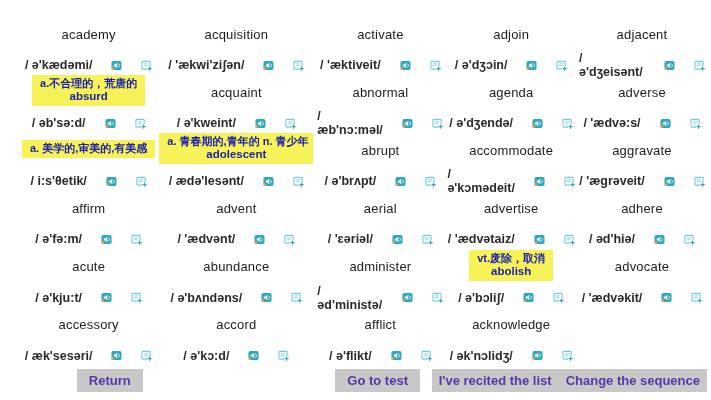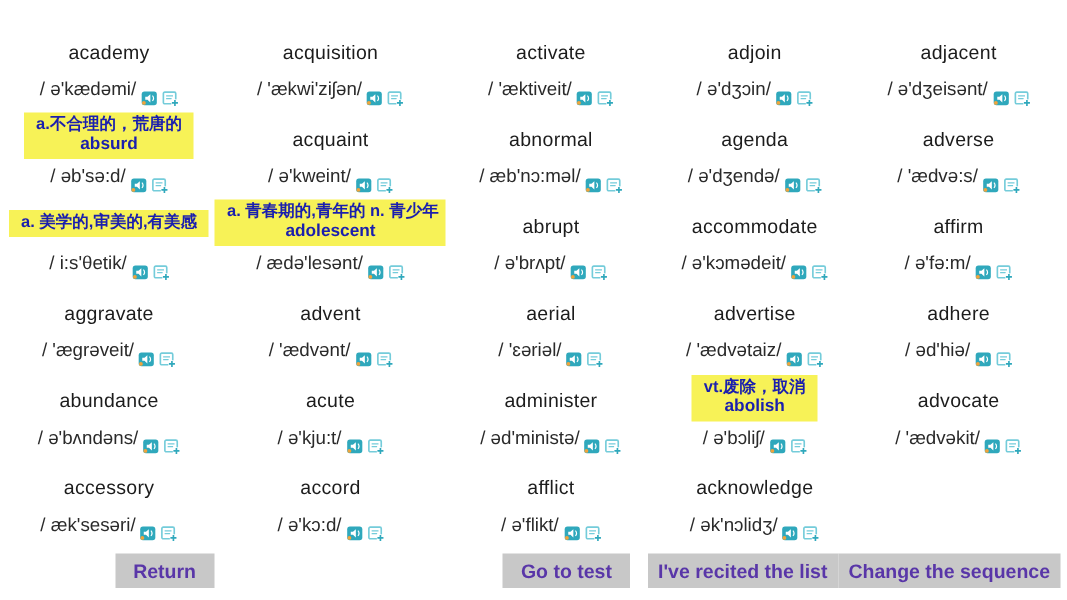--- a/index.html
+++ b/index.html
@@ -6,21 +6,21 @@
   body {
     width: 711px; height: 400px;
     background: #ffffff;
     font-family: "Liberation Sans", sans-serif;
     overflow: hidden;
   }
   .page { width: 711px; height: 400px; display: flex; flex-direction: column; }
   .grid {
     display: grid;
     grid-template-columns: repeat(5, 1fr);
-    padding: 20px 4px 0 4px;
+    padding: 20px 4px 0 20px;
     flex: 1;
   }
   .cell {
     height: 58px;
     display: flex;
     flex-direction: column;
     align-items: center;
     justify-content: space-between;
     padding: 0 2px;
   }
@@ -41,22 +41,23 @@
     text-align: center;
     padding: 2px 8px 3px 8px;
     margin-top: -3px;
     cursor: pointer;
     max-width: 138px;
   }
   .meaning-cn { font-size: 11px; line-height: 13px; white-space: nowrap; text-align: right; }
   .meaning-word { font-size: 11.5px; line-height: 13px; }
   .phonetic-line {
     height: 26px;
-    display: flex; justify-content: center;
-    gap: 3px;
+    display: flex; align-items: center; justify-content: center;
+    gap: 19px;
+    font-weight: bold;
   }
   .phonetic {
     font-size: 12.5px;
     color: #2a2a2a;
   }
   .icon { display: inline-flex; align-items: center; cursor: pointer; }
   .icon svg { display: block; }
   .buttons-row {
     display: grid;
     grid-template-columns: repeat(5, 1fr);
@@ -449,20 +450,46 @@
           <path d="M3 4.2 h5 M3 6.2 h4" stroke="#74ccda" stroke-width="0.9" fill="none"></path>
           <rect x="6.8" y="6.8" width="5.2" height="5.2" fill="#ffffff"></rect>
           <path d="M9.4 7.2 v4.4 M7.2 9.4 h4.4" stroke="#2fa8bc" stroke-width="1.2" fill="none"></path>
         </svg>
       </span>
     </div>
   </div>
 
   <div class="cell">
     <div class="word-line">
+      <span class="word">aggravate</span>
+
+    </div>
+    <div class="phonetic-line">
+      <span class="phonetic">/ 'ægrəveit/</span>
+      <span class="icon">
+        <svg width="11" height="11" viewBox="0 0 12 12">
+          <rect x="0.5" y="1" width="11" height="10" rx="2" fill="#2fa8bc"></rect>
+          <path d="M3.1 4.9 h1.6 l2.1 -1.9 v6 l-2.1 -1.9 h-1.6 z" fill="#ffffff"></path>
+          <path d="M8.3 4.1 a2.6 2.6 0 0 1 0 3.8" stroke="#ffffff" stroke-width="0.9" fill="none"></path>
+          <circle cx="2.1" cy="9.4" r="1.4" fill="#f0a43c"></circle>
+        </svg>
+      </span>
+      <span class="icon">
+        <svg width="11" height="11" viewBox="0 0 12 12">
+          <rect x="1" y="1.5" width="9" height="8.5" rx="1" fill="none" stroke="#74ccda" stroke-width="1.2"></rect>
+          <path d="M3 4.2 h5 M3 6.2 h4" stroke="#74ccda" stroke-width="0.9" fill="none"></path>
+          <rect x="6.8" y="6.8" width="5.2" height="5.2" fill="#ffffff"></rect>
+          <path d="M9.4 7.2 v4.4 M7.2 9.4 h4.4" stroke="#2fa8bc" stroke-width="1.2" fill="none"></path>
+        </svg>
+      </span>
+    </div>
+  </div>
+
+  <div class="cell">
+    <div class="word-line">
       <span class="word">affirm</span>
 
     </div>
     <div class="phonetic-line">
       <span class="phonetic">/ ə'fə:m/</span>
       <span class="icon">
         <svg width="11" height="11" viewBox="0 0 12 12">
           <rect x="0.5" y="1" width="11" height="10" rx="2" fill="#2fa8bc"></rect>
           <path d="M3.1 4.9 h1.6 l2.1 -1.9 v6 l-2.1 -1.9 h-1.6 z" fill="#ffffff"></path>
           <path d="M8.3 4.1 a2.6 2.6 0 0 1 0 3.8" stroke="#ffffff" stroke-width="0.9" fill="none"></path>
@@ -475,46 +502,20 @@
           <path d="M3 4.2 h5 M3 6.2 h4" stroke="#74ccda" stroke-width="0.9" fill="none"></path>
           <rect x="6.8" y="6.8" width="5.2" height="5.2" fill="#ffffff"></rect>
           <path d="M9.4 7.2 v4.4 M7.2 9.4 h4.4" stroke="#2fa8bc" stroke-width="1.2" fill="none"></path>
         </svg>
       </span>
     </div>
   </div>
 
   <div class="cell">
     <div class="word-line">
-      <span class="word">aggravate</span>
-
-    </div>
-    <div class="phonetic-line">
-      <span class="phonetic">/ 'ægrəveit/</span>
-      <span class="icon">
-        <svg width="11" height="11" viewBox="0 0 12 12">
-          <rect x="0.5" y="1" width="11" height="10" rx="2" fill="#2fa8bc"></rect>
-          <path d="M3.1 4.9 h1.6 l2.1 -1.9 v6 l-2.1 -1.9 h-1.6 z" fill="#ffffff"></path>
-          <path d="M8.3 4.1 a2.6 2.6 0 0 1 0 3.8" stroke="#ffffff" stroke-width="0.9" fill="none"></path>
-          <circle cx="2.1" cy="9.4" r="1.4" fill="#f0a43c"></circle>
-        </svg>
-      </span>
-      <span class="icon">
-        <svg width="11" height="11" viewBox="0 0 12 12">
-          <rect x="1" y="1.5" width="9" height="8.5" rx="1" fill="none" stroke="#74ccda" stroke-width="1.2"></rect>
-          <path d="M3 4.2 h5 M3 6.2 h4" stroke="#74ccda" stroke-width="0.9" fill="none"></path>
-          <rect x="6.8" y="6.8" width="5.2" height="5.2" fill="#ffffff"></rect>
-          <path d="M9.4 7.2 v4.4 M7.2 9.4 h4.4" stroke="#2fa8bc" stroke-width="1.2" fill="none"></path>
-        </svg>
-      </span>
-    </div>
-  </div>
-
-  <div class="cell">
-    <div class="word-line">
       <span class="word">advent</span>
 
     </div>
     <div class="phonetic-line">
       <span class="phonetic">/ 'ædvənt/</span>
       <span class="icon">
         <svg width="11" height="11" viewBox="0 0 12 12">
           <rect x="0.5" y="1" width="11" height="10" rx="2" fill="#2fa8bc"></rect>
           <path d="M3.1 4.9 h1.6 l2.1 -1.9 v6 l-2.1 -1.9 h-1.6 z" fill="#ffffff"></path>
           <path d="M8.3 4.1 a2.6 2.6 0 0 1 0 3.8" stroke="#ffffff" stroke-width="0.9" fill="none"></path>
@@ -605,51 +606,51 @@
           <path d="M3 4.2 h5 M3 6.2 h4" stroke="#74ccda" stroke-width="0.9" fill="none"></path>
           <rect x="6.8" y="6.8" width="5.2" height="5.2" fill="#ffffff"></rect>
           <path d="M9.4 7.2 v4.4 M7.2 9.4 h4.4" stroke="#2fa8bc" stroke-width="1.2" fill="none"></path>
         </svg>
       </span>
     </div>
   </div>
 
   <div class="cell">
     <div class="word-line">
+      <span class="word">acute</span>
+
+    </div>
+    <div class="phonetic-line">
+      <span class="phonetic">/ ə'kju:t/</span>
+      <span class="icon">
+        <svg width="11" height="11" viewBox="0 0 12 12">
+          <rect x="0.5" y="1" width="11" height="10" rx="2" fill="#2fa8bc"></rect>
+          <path d="M3.1 4.9 h1.6 l2.1 -1.9 v6 l-2.1 -1.9 h-1.6 z" fill="#ffffff"></path>
+          <path d="M8.3 4.1 a2.6 2.6 0 0 1 0 3.8" stroke="#ffffff" stroke-width="0.9" fill="none"></path>
+          <circle cx="2.1" cy="9.4" r="1.4" fill="#f0a43c"></circle>
+        </svg>
+      </span>
+      <span class="icon">
+        <svg width="11" height="11" viewBox="0 0 12 12">
+          <rect x="1" y="1.5" width="9" height="8.5" rx="1" fill="none" stroke="#74ccda" stroke-width="1.2"></rect>
+          <path d="M3 4.2 h5 M3 6.2 h4" stroke="#74ccda" stroke-width="0.9" fill="none"></path>
+          <rect x="6.8" y="6.8" width="5.2" height="5.2" fill="#ffffff"></rect>
+          <path d="M9.4 7.2 v4.4 M7.2 9.4 h4.4" stroke="#2fa8bc" stroke-width="1.2" fill="none"></path>
+        </svg>
+      </span>
+    </div>
+  </div>
+
+  <div class="cell">
+    <div class="word-line">
       <span class="word">abundance</span>
 
     </div>
     <div class="phonetic-line">
       <span class="phonetic">/ ə'bʌndəns/</span>
-      <span class="icon">
-        <svg width="11" height="11" viewBox="0 0 12 12">
-          <rect x="0.5" y="1" width="11" height="10" rx="2" fill="#2fa8bc"></rect>
-          <path d="M3.1 4.9 h1.6 l2.1 -1.9 v6 l-2.1 -1.9 h-1.6 z" fill="#ffffff"></path>
-          <path d="M8.3 4.1 a2.6 2.6 0 0 1 0 3.8" stroke="#ffffff" stroke-width="0.9" fill="none"></path>
-          <circle cx="2.1" cy="9.4" r="1.4" fill="#f0a43c"></circle>
-        </svg>
-      </span>
-      <span class="icon">
-        <svg width="11" height="11" viewBox="0 0 12 12">
-          <rect x="1" y="1.5" width="9" height="8.5" rx="1" fill="none" stroke="#74ccda" stroke-width="1.2"></rect>
-          <path d="M3 4.2 h5 M3 6.2 h4" stroke="#74ccda" stroke-width="0.9" fill="none"></path>
-          <rect x="6.8" y="6.8" width="5.2" height="5.2" fill="#ffffff"></rect>
-          <path d="M9.4 7.2 v4.4 M7.2 9.4 h4.4" stroke="#2fa8bc" stroke-width="1.2" fill="none"></path>
-        </svg>
-      </span>
-    </div>
-  </div>
-
-  <div class="cell">
-    <div class="word-line">
-      <span class="word">acute</span>
-
-    </div>
-    <div class="phonetic-line">
-      <span class="phonetic">/ ə'kju:t/</span>
       <span class="icon">
         <svg width="11" height="11" viewBox="0 0 12 12">
           <rect x="0.5" y="1" width="11" height="10" rx="2" fill="#2fa8bc"></rect>
           <path d="M3.1 4.9 h1.6 l2.1 -1.9 v6 l-2.1 -1.9 h-1.6 z" fill="#ffffff"></path>
           <path d="M8.3 4.1 a2.6 2.6 0 0 1 0 3.8" stroke="#ffffff" stroke-width="0.9" fill="none"></path>
           <circle cx="2.1" cy="9.4" r="1.4" fill="#f0a43c"></circle>
         </svg>
       </span>
       <span class="icon">
         <svg width="11" height="11" viewBox="0 0 12 12">

